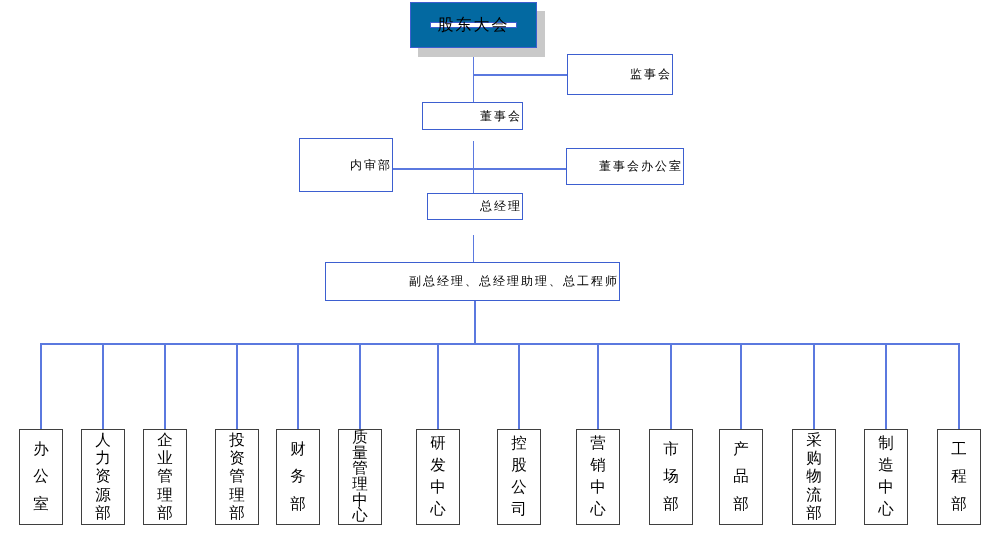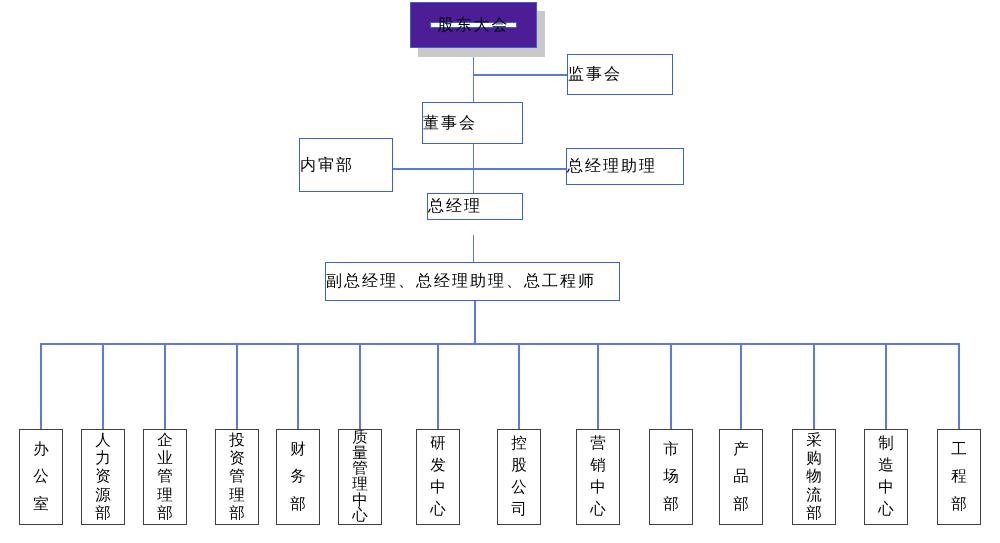--- a/index.html
+++ b/index.html
@@ -14,26 +14,26 @@
     position:relative;width:1000px;height:543px;background:#ffffff;overflow:hidden;
     font-family:"DejaVu Serif","Liberation Serif",serif;color:var(--text);
   }
   
   .vline{position:absolute;width:1.5px;background:var(--line);}
   .hline{position:absolute;height:1.5px;background:var(--line);}
   
   .node{
     position:absolute;box-sizing:border-box;background:#ffffff;
     border:1.5px solid var(--box-blue);
-    display:flex;align-items:center;justify-content:flex-start;
-    font-size:16px;letter-spacing:2px;white-space:nowrap;
+    display:flex;align-items:center;justify-content:flex-end;
+    font-size:12px;letter-spacing:2px;white-space:nowrap;
   }
   
   .node-top{
-    position:absolute;box-sizing:border-box;background:#4c1d95;
+    position:absolute;box-sizing:border-box;background:#0369a1;
     border:1.5px solid var(--box-blue);padding:19px;
     box-shadow:8px 9px 0 0 var(--shadow);
   }
   .node-top-inner{
     box-sizing:border-box;width:100%;height:100%;
     border:1.5px solid var(--box-blue);background:#ffffff;
     display:flex;align-items:center;justify-content:center;
     font-size:16px;letter-spacing:2px;white-space:nowrap;
   }
   
@@ -59,30 +59,30 @@
   <div class="hline" style="left:40.5px;top:343px;width:919px;"></div>
 
   <div class="node-top" style="left:410px;top:2px;width:127px;height:46px;">
     <div class="node-top-inner">股东大会</div>
   </div>
 
   <div class="node" style="left:567px;top:54px;width:106px;height:41px;">
     <span>监事会</span>
   </div>
 
-  <div class="node" style="left:422px;top:102px;width:101px;height:42px;">
+  <div class="node" style="left:422px;top:102px;width:101px;height:28px;">
     <span>董事会</span>
   </div>
 
   <div class="node" style="left:299px;top:138px;width:94px;height:54px;">
     <span>内审部</span>
   </div>
 
   <div class="node" style="left:566px;top:148px;width:118px;height:37px;">
-    <span>总经理助理</span>
+    <span>董事会办公室</span>
   </div>
 
   <div class="node" style="left:427px;top:193px;width:96px;height:27px;">
     <span>总经理</span>
   </div>
 
   <div class="node" style="left:325px;top:262px;width:295px;height:39px;">
     <span>副总经理、总经理助理、总工程师</span>
   </div>
 

